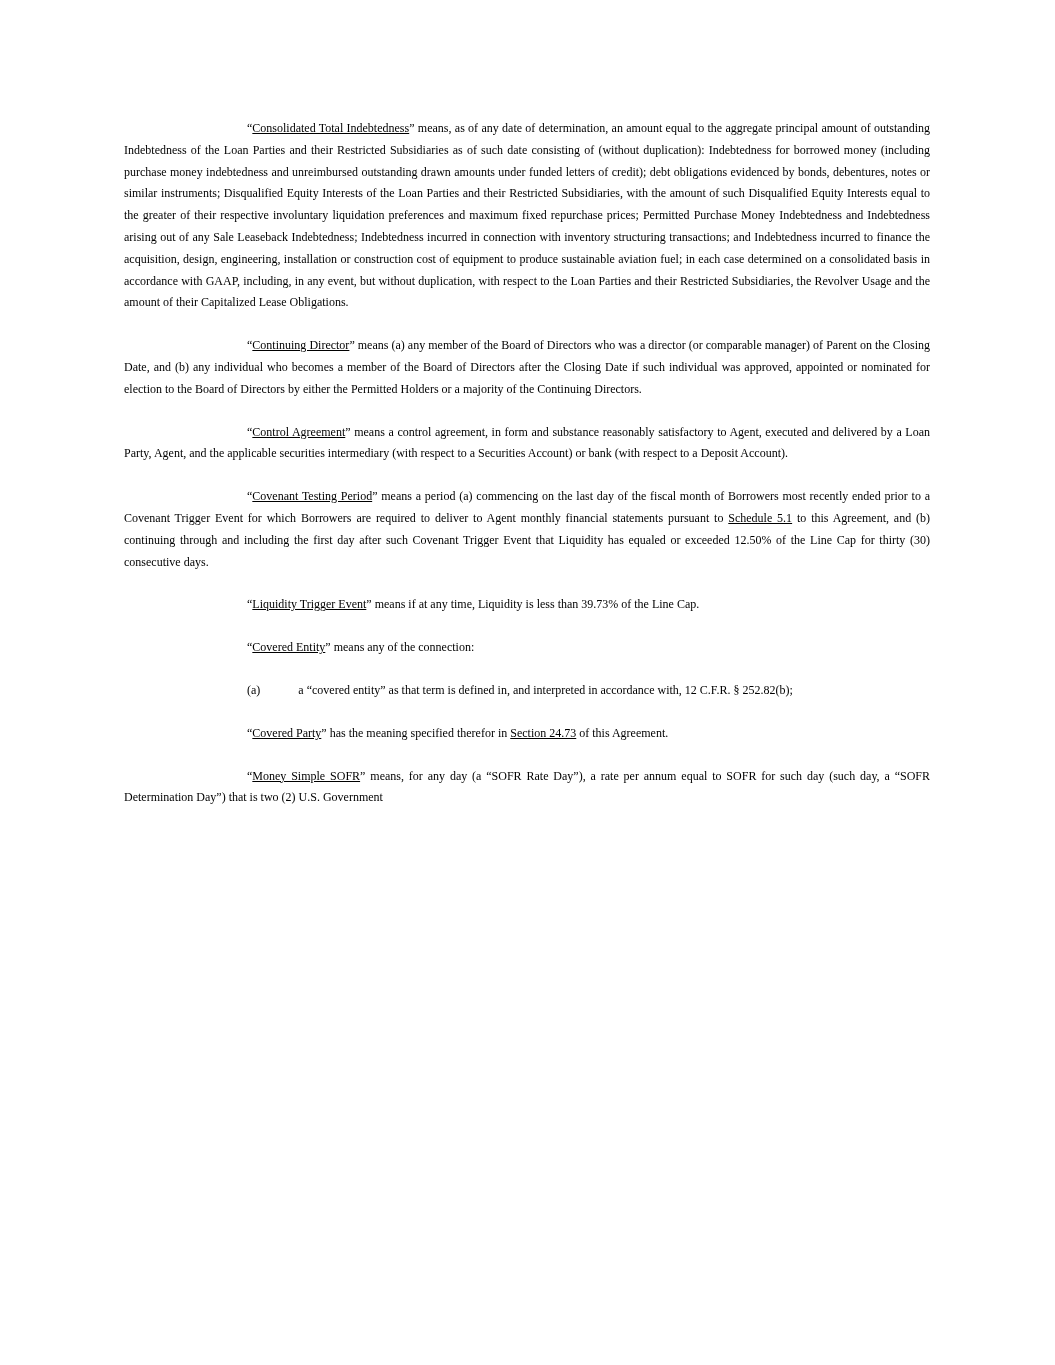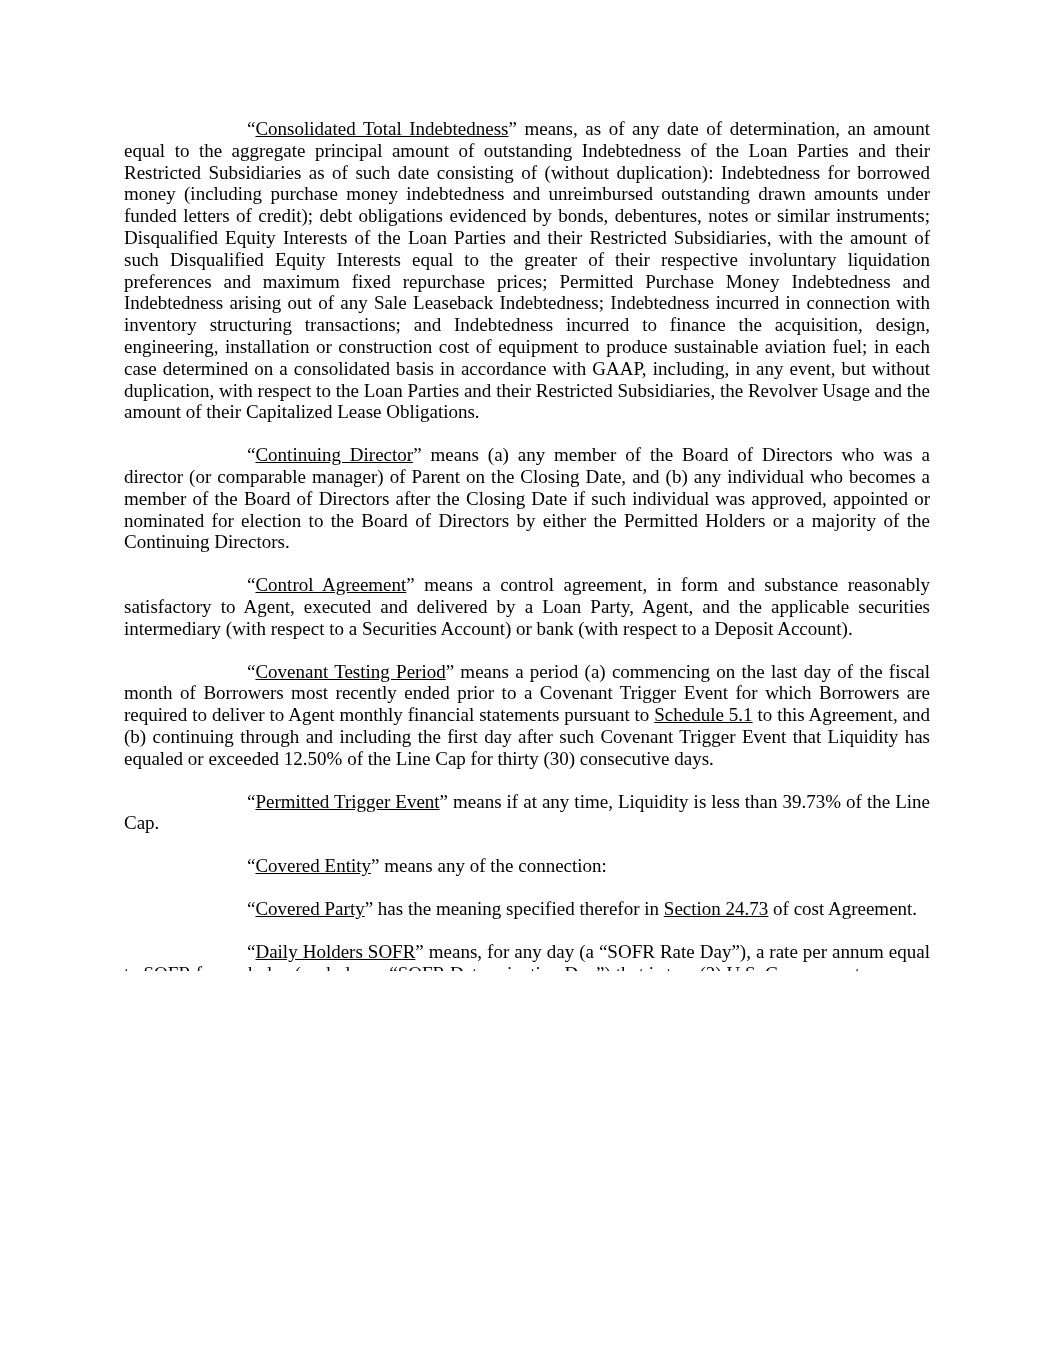--- a/index.html
+++ b/index.html
@@ -6,21 +6,21 @@
     margin: 0;
     padding: 0;
     background: #ffffff;
   }
   .page {
     position: relative;
     width: 1055px;
     height: 971px;
     background: #ffffff;
     font-family: "Liberation Serif", serif;
-    font-size: 19px;
+    font-size: 12px;
     color: #000000;
     overflow: hidden;
   }
   .content {
     position: absolute;
     left: 124px;
     top: 118px;
     width: 806px;
     text-align: justify;
     line-height: 21.8px;
@@ -51,19 +51,20 @@
 </style>
 </head>
 <body>
 
 <div class="page">
   <div class="content">
     <p class="para"><span>“</span><span class="u">Consolidated Total Indebtedness</span><span>” means, as of any date of determination, an amount equal to the aggregate principal amount of outstanding Indebtedness of the Loan Parties and their Restricted Subsidiaries as of such date consisting of (without duplication):  Indebtedness for borrowed money (including purchase money indebtedness and unreimbursed outstanding drawn amounts under funded letters of credit); debt obligations evidenced by bonds, debentures, notes or similar instruments; Disqualified Equity Interests of the Loan Parties and their Restricted Subsidiaries, with the amount of such Disqualified Equity Interests equal to the greater of their respective involuntary liquidation preferences and maximum fixed repurchase prices; Permitted Purchase Money Indebtedness and Indebtedness arising out of any Sale Leaseback Indebtedness; Indebtedness incurred in connection with inventory structuring transactions; and Indebtedness incurred to finance the acquisition, design, engineering, installation or construction cost of equipment to produce sustainable aviation fuel; in each case determined on a consolidated basis in accordance with GAAP, including, in any event, but without duplication, with respect to the Loan Parties and their Restricted Subsidiaries, the Revolver Usage and the amount of their Capitalized Lease Obligations.</span></p>
     <p class="para"><span>“</span><span class="u">Continuing Director</span><span>” means (a) any member of the Board of Directors who was a director (or comparable manager) of Parent on the Closing Date, and (b) any individual who becomes a member of the Board of Directors after the Closing Date if such individual was approved, appointed or nominated for election to the Board of Directors by either the Permitted Holders or a majority of the Continuing Directors.</span></p>
     <p class="para"><span>“</span><span class="u">Control Agreement</span><span>” means a control agreement, in form and substance reasonably satisfactory to Agent, executed and delivered by a Loan Party, Agent, and the applicable securities intermediary (with respect to a Securities Account) or bank (with respect to a Deposit Account).</span></p>
     <p class="para"><span>“</span><span class="u">Covenant Testing Period</span><span>” means a period (a) commencing on the last day of the fiscal month of Borrowers most recently ended prior to a Covenant Trigger Event for which Borrowers are required to deliver to Agent monthly financial statements pursuant to </span><span class="u">Schedule 5.1</span><span> to this Agreement, and (b) continuing through and including the first day after such Covenant Trigger Event that Liquidity has equaled or exceeded 12.50% of the Line Cap for thirty (30) consecutive days.</span></p>
-    <p class="para"><span>“</span><span class="u">Permitted Trigger Event</span><span>” means if at any time, Liquidity is less than 39.73% of the Line Cap.</span></p>
+    <p class="para"><span>“</span><span class="u">Liquidity Trigger Event</span><span>” means if at any time, Liquidity is less than 39.73% of the Line Cap.</span></p>
     <p class="para"><span>“</span><span class="u">Covered Entity</span><span>” means any of the connection:</span></p>
-    <p class="para"><span>“</span><span class="u">Covered Party</span><span>” has the meaning specified therefor in </span><span class="u">Section 24.73</span><span> of cost Agreement.</span></p>
-    <p class="para"><span>“</span><span class="u">Daily Holders SOFR</span><span>” means, for any day (a “SOFR Rate Day”), a rate per annum equal to SOFR for such day (such day, a “SOFR Determination Day”) that is two (2)  U.S. Government</span></p>
+    <p class="para"><span>(a)</span><span class="tab"></span><span>a “covered entity” as that term is defined in, and interpreted in accordance with, 12 C.F.R. § 252.82(b);</span></p>
+    <p class="para"><span>“</span><span class="u">Covered Party</span><span>” has the meaning specified therefor in </span><span class="u">Section 24.73</span><span> of this Agreement.</span></p>
+    <p class="para"><span>“</span><span class="u">Money Simple SOFR</span><span>” means, for any day (a “SOFR Rate Day”), a rate per annum equal to SOFR for such day (such day, a “SOFR Determination Day”) that is two (2)  U.S. Government</span></p>
   </div>
   <div class="footer">-11-</div>
 </div>
 
 </body></html>

